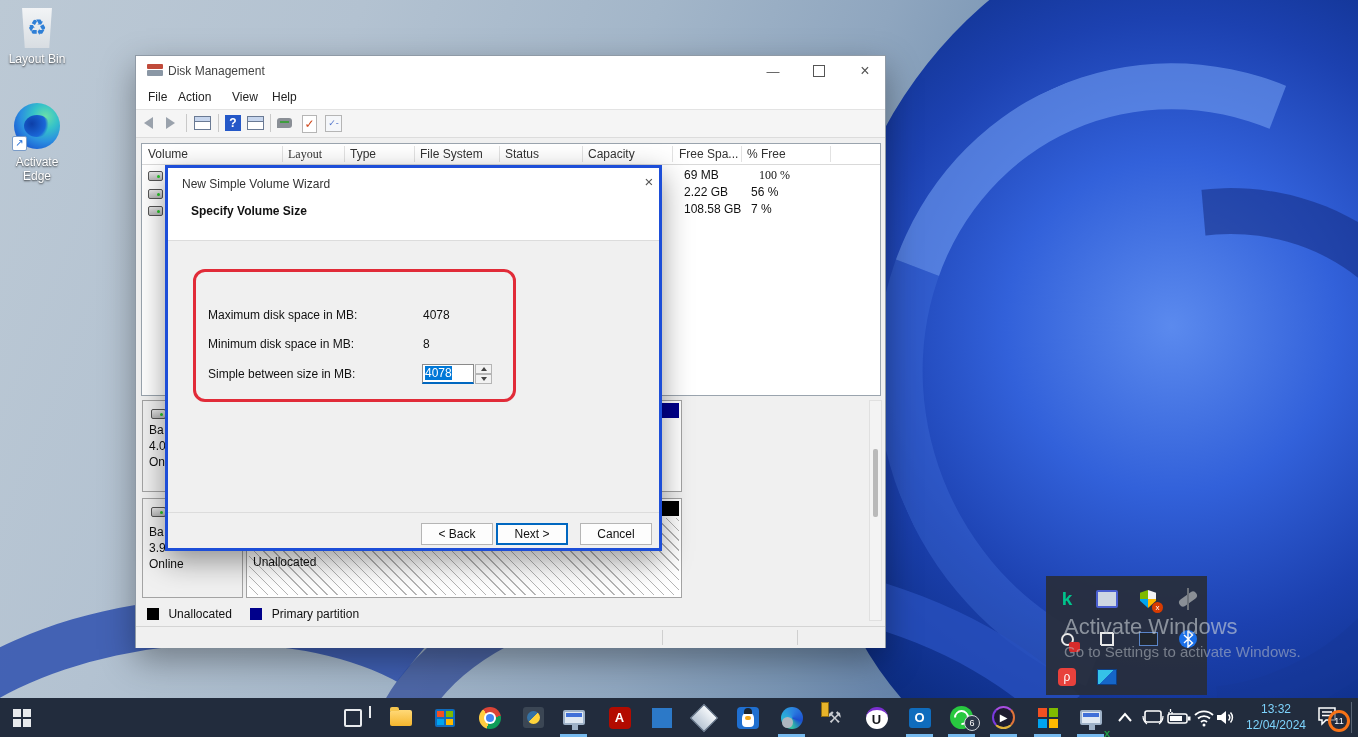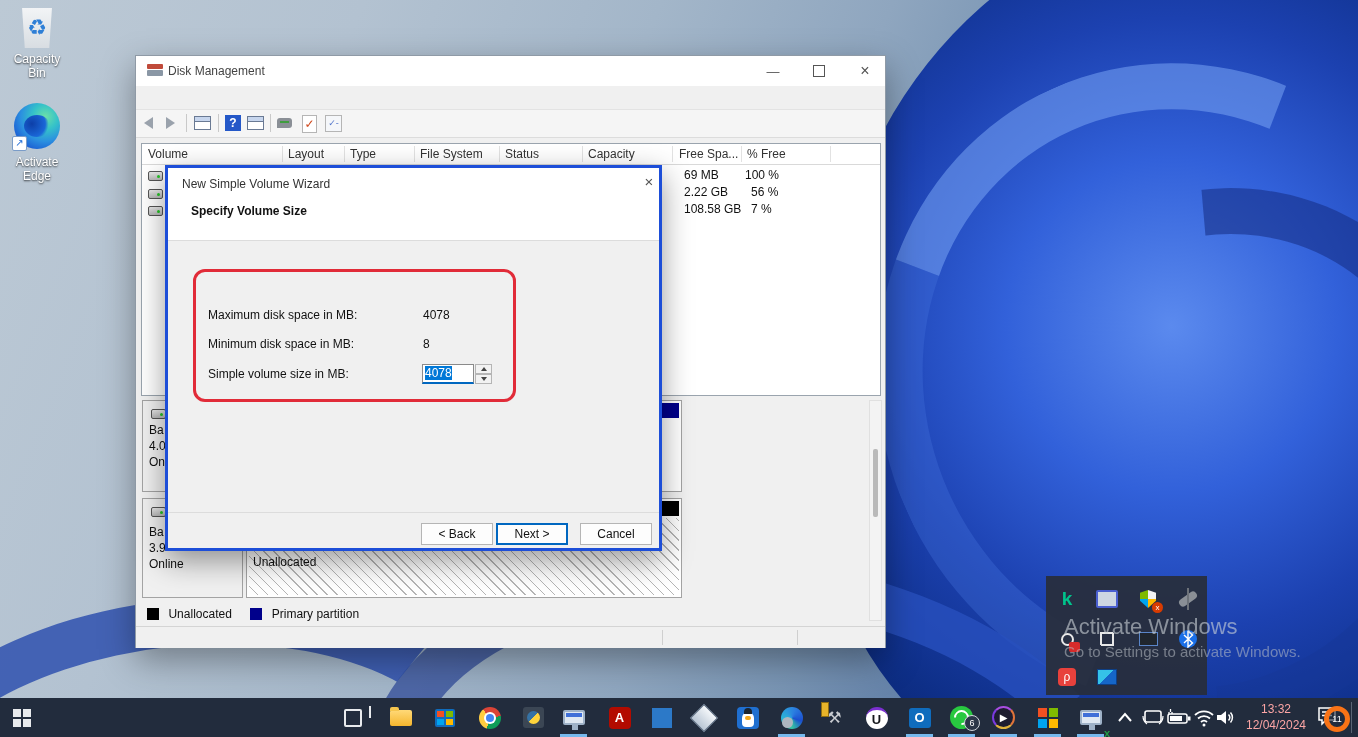--- a/index.html
+++ b/index.html
@@ -166,41 +166,41 @@
     border:1px solid #cfd4da;color:#fff;font-size:9px;line-height:14px;text-align:center;}
   .playbtn{width:23px;height:23px;border-radius:50%;background:#1d1d30;border:2px solid;
     border-color:#a84de0 #e0743a #e0b23a #7a3ae0;color:#fff;font-size:10px;display:flex;align-items:center;justify-content:center;box-sizing:border-box;}
   .mslogo{width:20px;height:20px;display:grid;grid-template-columns:9px 9px;grid-template-rows:9px 9px;gap:2px;}
   .mslogo i:nth-child(1){background:#f25022}.mslogo i:nth-child(2){background:#7fba00}
   .mslogo i:nth-child(3){background:#00a4ef}.mslogo i:nth-child(4){background:#ffb900}
   .monx{position:relative;}
   .monx:after{content:"x";position:absolute;right:-6px;bottom:-8px;color:#1f9d44;font-weight:bold;font-size:11px;}
   .run-line{position:absolute;top:36px;height:3px;background:#76b9ed;z-index:51;}
   .tray-svg{top:6px;width:24px;height:27px;}
-  .clock{left:1238px;top:3px;width:76px;height:33px;color:#fca5a5;font-size:12px;text-align:center;line-height:16px;}
+  .clock{left:1238px;top:3px;width:76px;height:33px;color:#7dd3fc;font-size:12px;text-align:center;line-height:16px;}
   .notif{left:1316px;top:6px;width:30px;height:27px;position:absolute;}
-  .notif-badge{position:absolute;right:-4px;bottom:-1px;width:16px;height:16px;border-radius:50%;border:5px solid #f97316;
+  .notif-badge{position:absolute;right:-4px;bottom:-1px;width:16px;height:16px;border-radius:50%;border:3px solid #f97316;
     color:#fff;font-size:9px;line-height:16px;text-align:center;background:rgba(34,44,61,.6);}
   .showdesk{left:1351px;top:4px;width:1px;height:31px;background:#5a6575;}
 </style>
 </head>
 <body>
 
 <div class="abs wallpaper" style="background:linear-gradient(112deg,#bcc9d5 0%,#b3c2d1 22%,#a3b6c9 40%,#8fa6bf 54%,#7894b3 64%,#52719f 78%,#24427f 90%,#102a66 100%);"></div>
 <div class="abs bloom1"></div>
 <div class="abs ribbon rib1"></div>
 <div class="abs ribbon rib2"></div>
 <div class="abs ribbon rib3"></div>
 <div class="abs ribbon rib4"></div>
 
 <div class="abs" style="left:4px;top:8px;width:66px;">
   <div class="bin-body" style="margin:0 auto;position:relative;">
     <span class="bin-glyph">♻</span>
   </div>
-  <div class="dicon-label" style="margin-top:4px;">Capacity Bin</div>
+  <div class="dicon-label" style="margin-top:4px;">Layout Bin</div>
 </div>
 <div class="abs" style="left:4px;top:103px;width:66px;">
   <div class="abs edge-ball" style="left:10px;top:0;">
     <span class="shortcut-arrow">↗</span>
   </div>
   <div class="dicon-label" style="padding-top:52px;">
     <div>Activate</div>
     <div>Edge</div>
   </div>
 </div>
@@ -213,20 +213,26 @@
       <div style="width:16px;height:6px;background:#8a97a5;margin-top:1px;border-radius:1px;"></div>
     </div>
     <span class="abs title-text">Disk Management</span>
     <div class="abs cap-btn" style="left:614px;">—</div>
     <div class="abs cap-btn" style="left:660px;">
       <span style="display:block;width:10px;height:10px;border:1px solid #555;"></span>
     </div>
     <div class="abs cap-btn" style="left:706px;font-size:16px;">×</div>
   </div>
 
+  <div class="abs menubar">
+    <span class="abs menu-item" style="left:12px;">File</span>
+    <span class="abs menu-item" style="left:42px;">Action</span>
+    <span class="abs menu-item" style="left:96px;">View</span>
+    <span class="abs menu-item" style="left:136px;">Help</span>
+  </div>
 
   <div class="abs toolbar">
     <div class="abs" style="left:8px;top:7px;">
       <div class="nav-arrow" style="border-right:9px solid #9aa2ac;"></div>
     </div>
     <div class="abs" style="left:30px;top:7px;">
       <div class="nav-arrow" style="border-left:9px solid #9aa2ac;"></div>
     </div>
     <div class="abs tb-sep" style="left:50px;"></div>
     <div class="abs mini-tbl" style="left:58px;top:6px;">
@@ -241,42 +247,42 @@
     <div class="abs" style="left:141px;top:8px;width:15px;height:10px;background:#8a8f96;border-radius:3px 3px 3px 0;">
       <span style="position:absolute;left:3px;top:3px;width:9px;height:2px;background:#3f9d3f;"></span>
     </div>
     <div class="abs" style="left:166px;top:5px;width:13px;height:16px;background:#fff;border:1px solid #b5b5b5;color:#d04a1e;font-size:12px;line-height:16px;text-align:center;">✓</div>
     <div class="abs" style="left:189px;top:5px;width:15px;height:15px;background:#f5f7fa;border:1px solid #b5b5b5;color:#5577cc;font-size:9px;line-height:15px;text-align:center;">✓-</div>
   </div>
 
   <div class="abs listview">
     <div class="abs lv-header">
       <span class="abs lv-h-cell" style="left:6px;">Volume</span>
-      <span class="abs lv-h-cell" style="left:146px;">Layout</span>
+      <span class="abs lv-h-cell" style="left:146px;font-family:Liberation Serif, serif;">Layout</span>
       <span class="abs lv-h-cell" style="left:208px;">Type</span>
       <span class="abs lv-h-cell" style="left:278px;">File System</span>
       <span class="abs lv-h-cell" style="left:363px;">Status</span>
       <span class="abs lv-h-cell" style="left:446px;">Capacity</span>
       <span class="abs lv-h-cell" style="left:537px;">Free Spa...</span>
       <span class="abs lv-h-cell" style="left:605px;">% Free</span>
       <span class="abs lv-h-sep" style="left:140px;"></span>
         <span class="abs lv-h-sep" style="left:202px;"></span>
       <span class="abs lv-h-sep" style="left:272px;"></span>
         <span class="abs lv-h-sep" style="left:357px;"></span>
       <span class="abs lv-h-sep" style="left:440px;"></span>
         <span class="abs lv-h-sep" style="left:530px;"></span>
       <span class="abs lv-h-sep" style="left:599px;"></span>
         <span class="abs lv-h-sep" style="left:688px;"></span>
     </div>
 
     <div>
       <div class="abs drive-ico" style="left:6px;top:27px;"></div>
       <span class="abs lv-txt" style="left:23px;top:24px;">(</span>
       <span class="abs lv-txt" style="left:542px;top:24px;">69 MB</span>
-      <span class="abs lv-txt" style="left:603px;top:24px;">100 %</span>
+      <span class="abs lv-txt" style="left:617px;top:24px;font-family:Liberation Serif, serif;">100 %</span>
     </div>
 
     <div>
       <div class="abs drive-ico" style="left:6px;top:45px;"></div>
       <span class="abs lv-txt" style="left:23px;top:41px;">T</span>
       <span class="abs lv-txt" style="left:542px;top:41px;">2.22 GB</span>
       <span class="abs lv-txt" style="left:609px;top:41px;">56 %</span>
     </div>
 
     <div>
@@ -332,21 +338,21 @@
     <div class="abs wiz-close">×</div>
     <span class="abs wiz-h1">Specify Volume Size</span>
   </div>
 
   <span class="abs wiz-label" style="left:40px;top:140px;">Maximum disk space in MB:</span>
   <span class="abs wiz-val" style="left:255px;top:140px;">4078</span>
 
   <span class="abs wiz-label" style="left:40px;top:169px;">Minimum disk space in MB:</span>
   <span class="abs wiz-val" style="left:255px;top:169px;">8</span>
 
-  <span class="abs wiz-label" style="left:40px;top:199px;">Simple volume size in MB:</span>
+  <span class="abs wiz-label" style="left:40px;top:199px;">Simple between size in MB:</span>
   <div class="abs size-input">
     <span class="sel">4078</span>
   </div>
   <div class="abs spinner">
     <div class="abs spin-btn" style="top:0;">
         <span class="tri-up"></span>
       </div>
     <div class="abs spin-btn" style="top:10px;">
         <span class="tri-dn"></span>
       </div>

